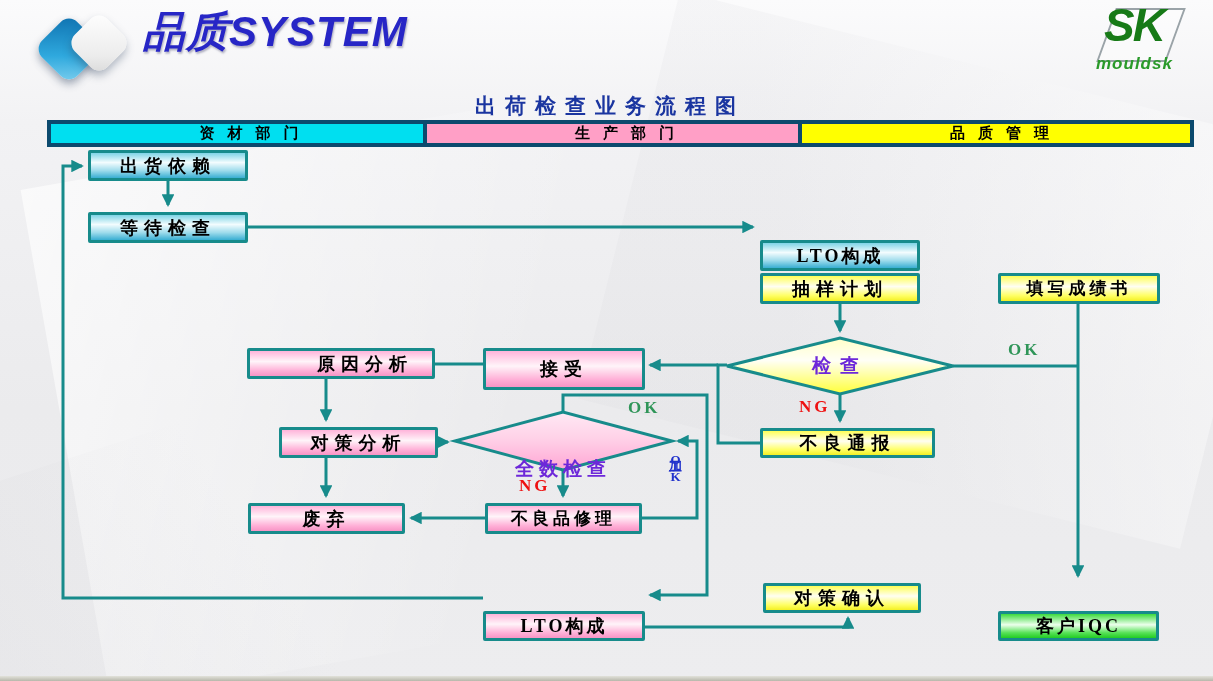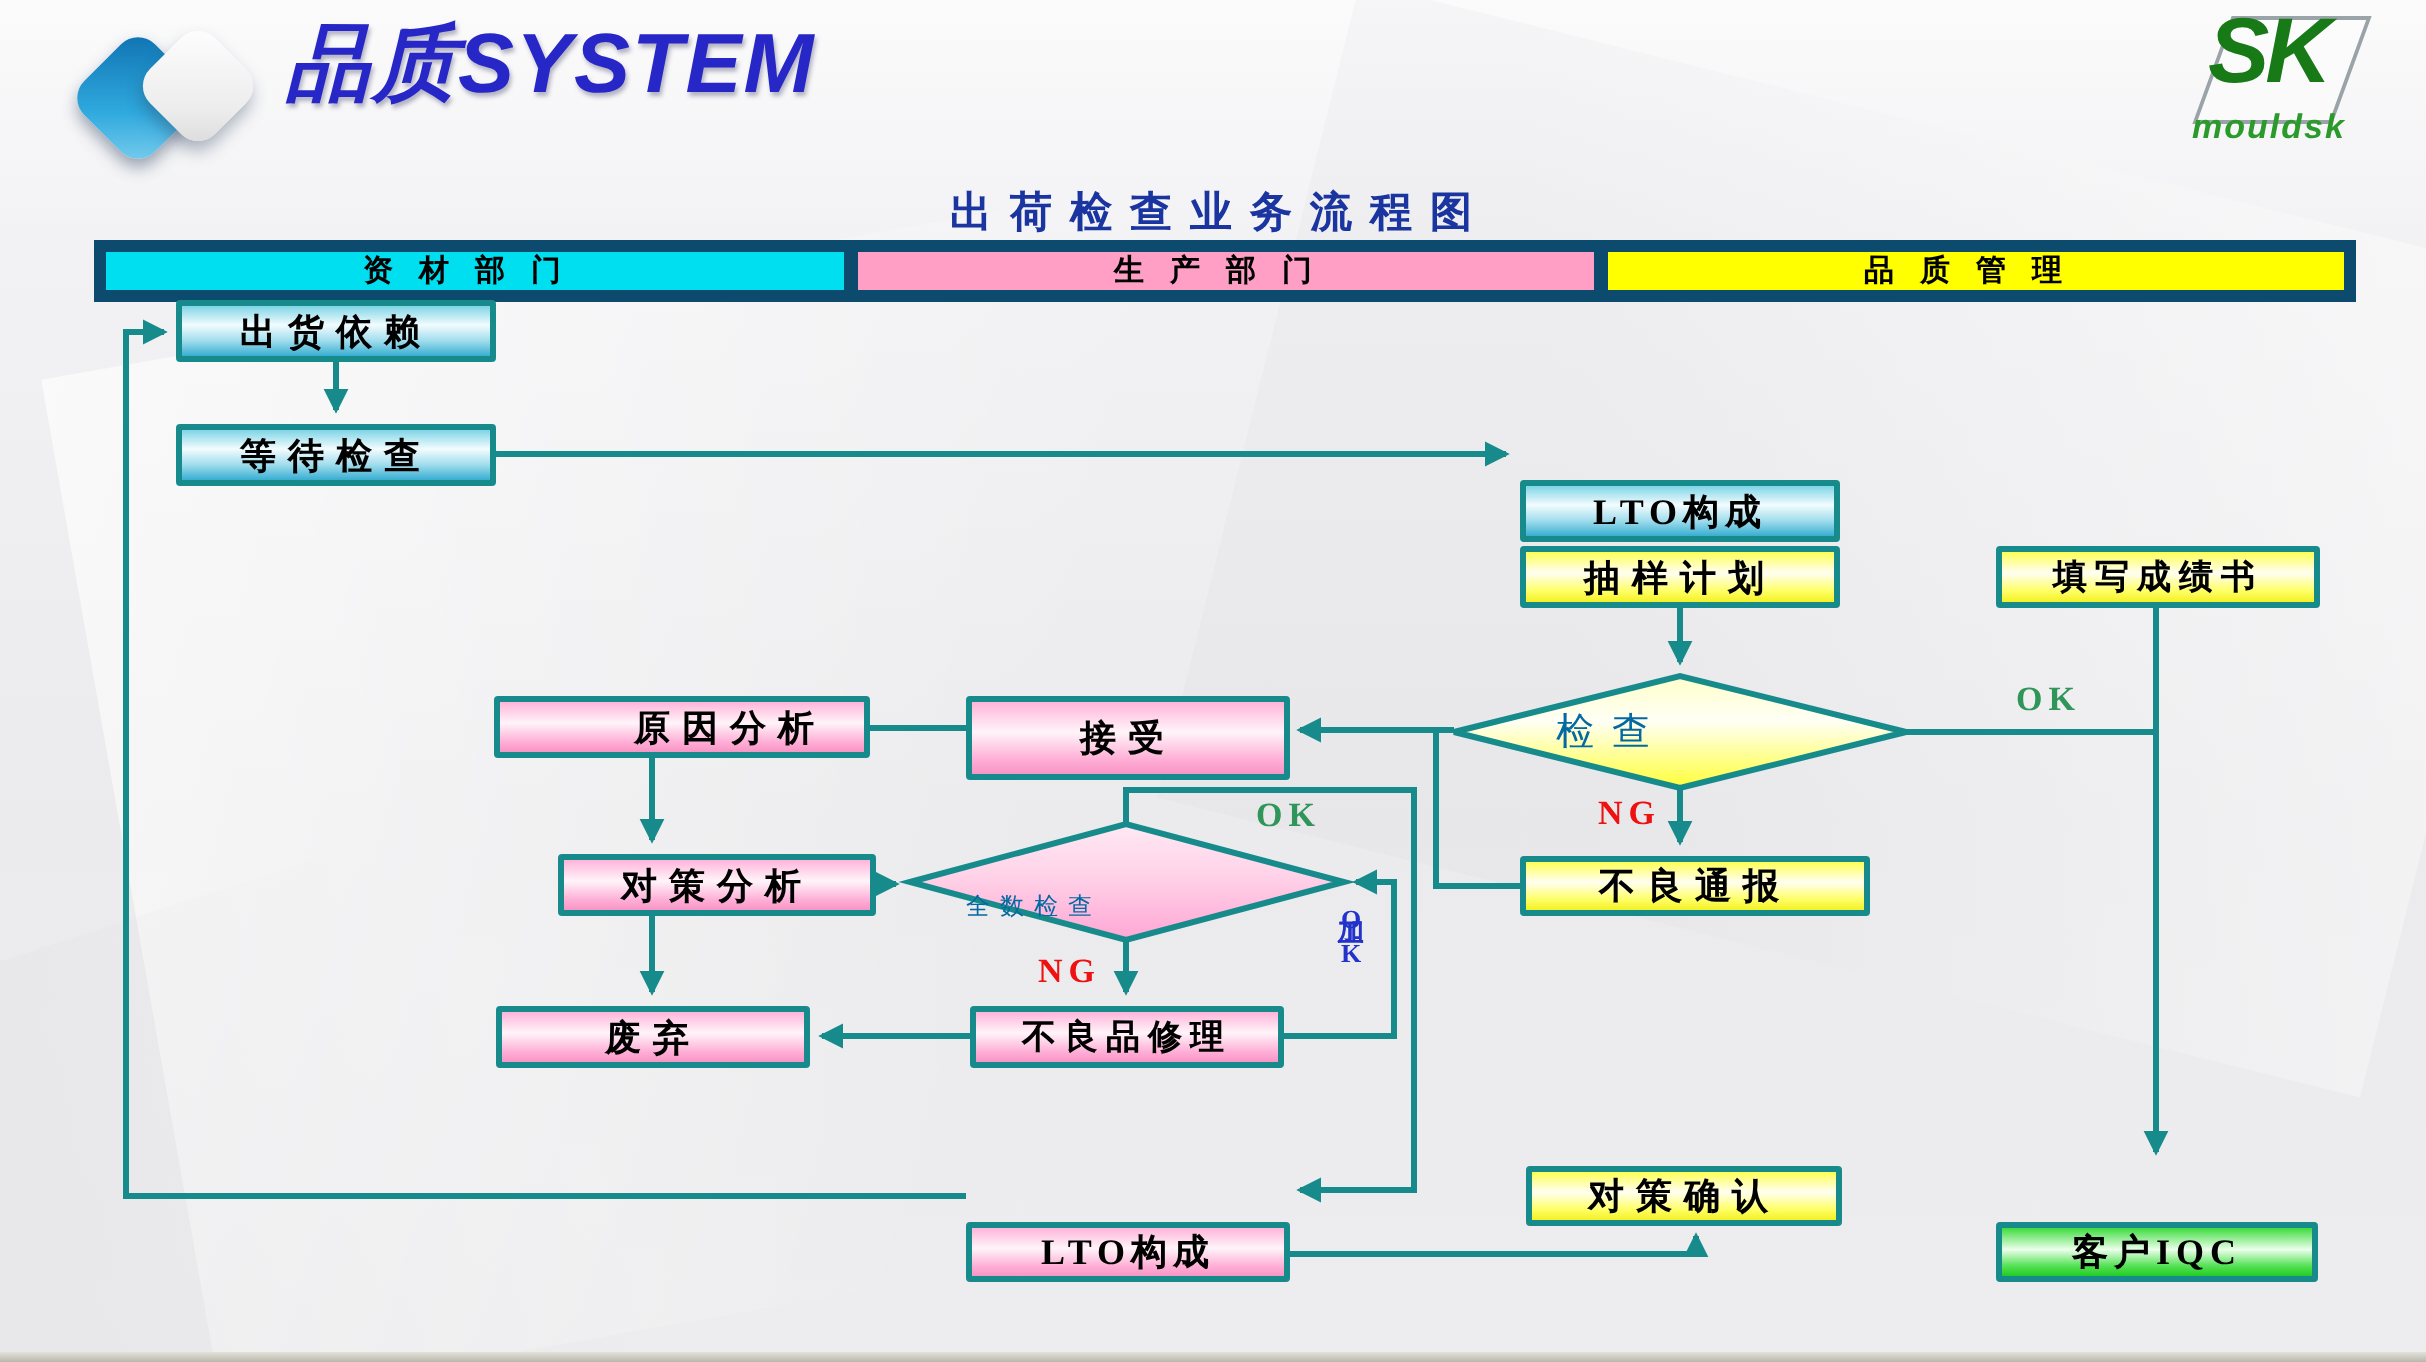--- a/index.html
+++ b/index.html
@@ -41,49 +41,49 @@
     color:#177a17;font-family:"Liberation Sans",sans-serif;letter-spacing:-2px;}
   .sk-sub{position:absolute;left:6px;top:48px;font-size:17px;font-weight:bold;font-style:italic;
     color:#2a9a2a;font-family:"Liberation Sans",sans-serif;letter-spacing:1px;}
 
   
   .flow-title{
     position:absolute;left:360px;top:92px;width:500px;text-align:center;
     font-size:21px;font-weight:bold;color:#1a35a0;letter-spacing:9px;
     font-family:"Liberation Serif","DejaVu Serif",serif;
   }
-  .lane{position:absolute;top:120px;height:19px;border:6px solid #0c4a6e;
+  .lane{position:absolute;top:120px;height:19px;border:4px solid #0c4a6e;
     display:flex;align-items:center;justify-content:center;
     font-size:15px;font-weight:bold;color:#000;letter-spacing:13px;
-    font-family:"Liberation Serif","DejaVu Serif",serif;}
+    font-family:"Liberation Serif","DejaVu Serif",serif;padding-left:20px;}
   .lane-1{left:47px;width:369px;background:#00dff0;}
   .lane-2{left:423px;width:368px;background:#ff9fc6;}
   .lane-3{left:798px;width:368px;background:#ffff00;}
 
   
   #connector-layer{position:absolute;left:0;top:0;z-index:1;}
   .box{
     position:absolute;z-index:2;display:flex;align-items:center;justify-content:center;
     border:3px solid #178b8b;border-radius:2px;box-sizing:border-box;
     font-weight:bold;font-size:18px;color:#000;letter-spacing:6px;
     font-family:"Liberation Serif","DejaVu Serif",serif;white-space:nowrap;
   }
   .cyan  {background:linear-gradient(180deg,#7fd4e6 0%,#f2fcfe 38%,#9fdcec 70%,#38aed2 100%);}
   .yellow{background:linear-gradient(180deg,#ffff55 0%,#fffef2 42%,#ffff66 78%,#f3f024 100%);}
   .pink  {background:linear-gradient(180deg,#ffb4da 0%,#fff4f9 42%,#ffaed6 80%,#f795c5 100%);}
   .green {background:linear-gradient(180deg,#3ddb3d 0%,#ecffec 45%,#58e258 78%,#22cc22 100%);}
   .ls3{letter-spacing:3px;margin-top:28px;}
   .ls4{letter-spacing:4px;font-size:17px;}
 
   .dlabel{
-    position:absolute;z-index:3;font-weight:normal;color:#0369a1;
+    position:absolute;z-index:3;text-align:center;font-weight:bold;color:#6d28d9;
     font-family:"Liberation Serif","DejaVu Serif",serif;white-space:nowrap;
   }
   .d-jiancha{left:778px;top:353px;width:124px;font-size:19px;letter-spacing:9px;}
-  .d-quanshu{left:483px;top:445px;width:160px;font-size:12px;letter-spacing:5px;}
+  .d-quanshu{left:483px;top:456px;width:160px;font-size:19px;letter-spacing:5px;}
 
   .tag{
     position:absolute;z-index:3;font-weight:bold;font-size:17px;letter-spacing:3px;
     font-family:"Liberation Serif","DejaVu Serif",serif;white-space:nowrap;
   }
   .tag-ok{color:#2f9558;}
   .tag-ng{color:#ee1111;}
   .tag-rework{
     color:#2233cc;font-size:13px;letter-spacing:2px;
     writing-mode:vertical-lr;text-orientation:upright;line-height:1;

